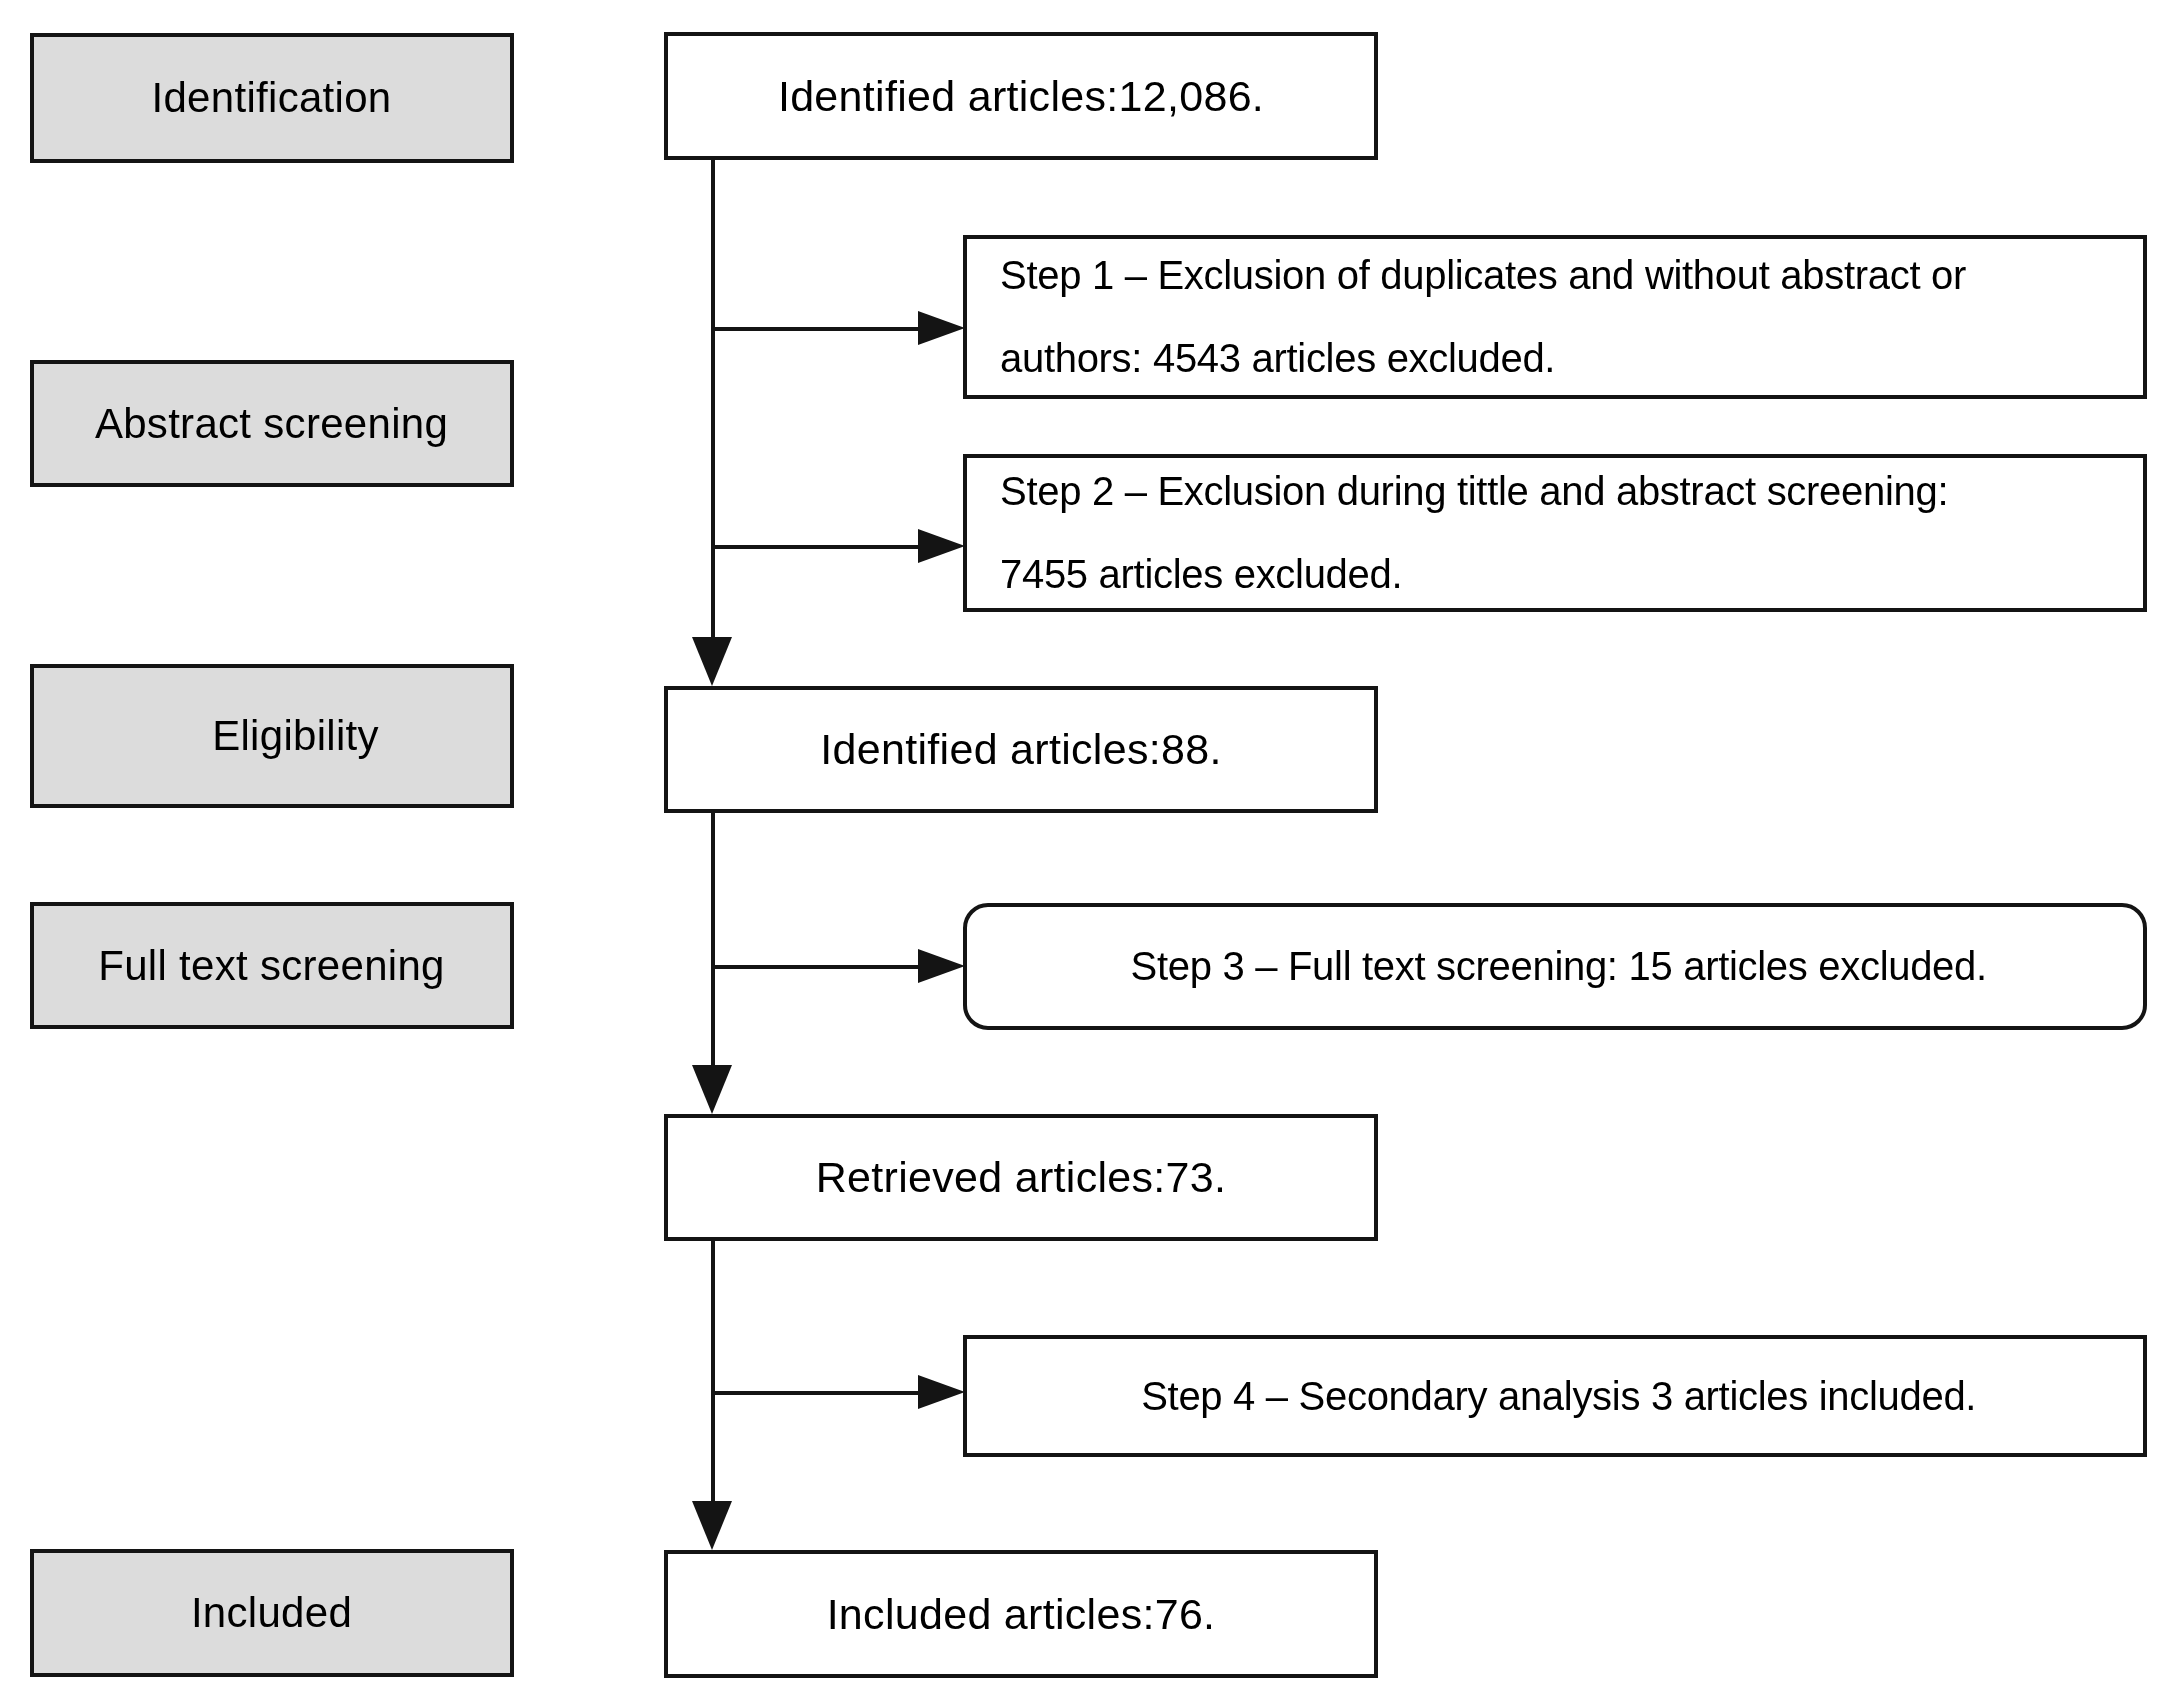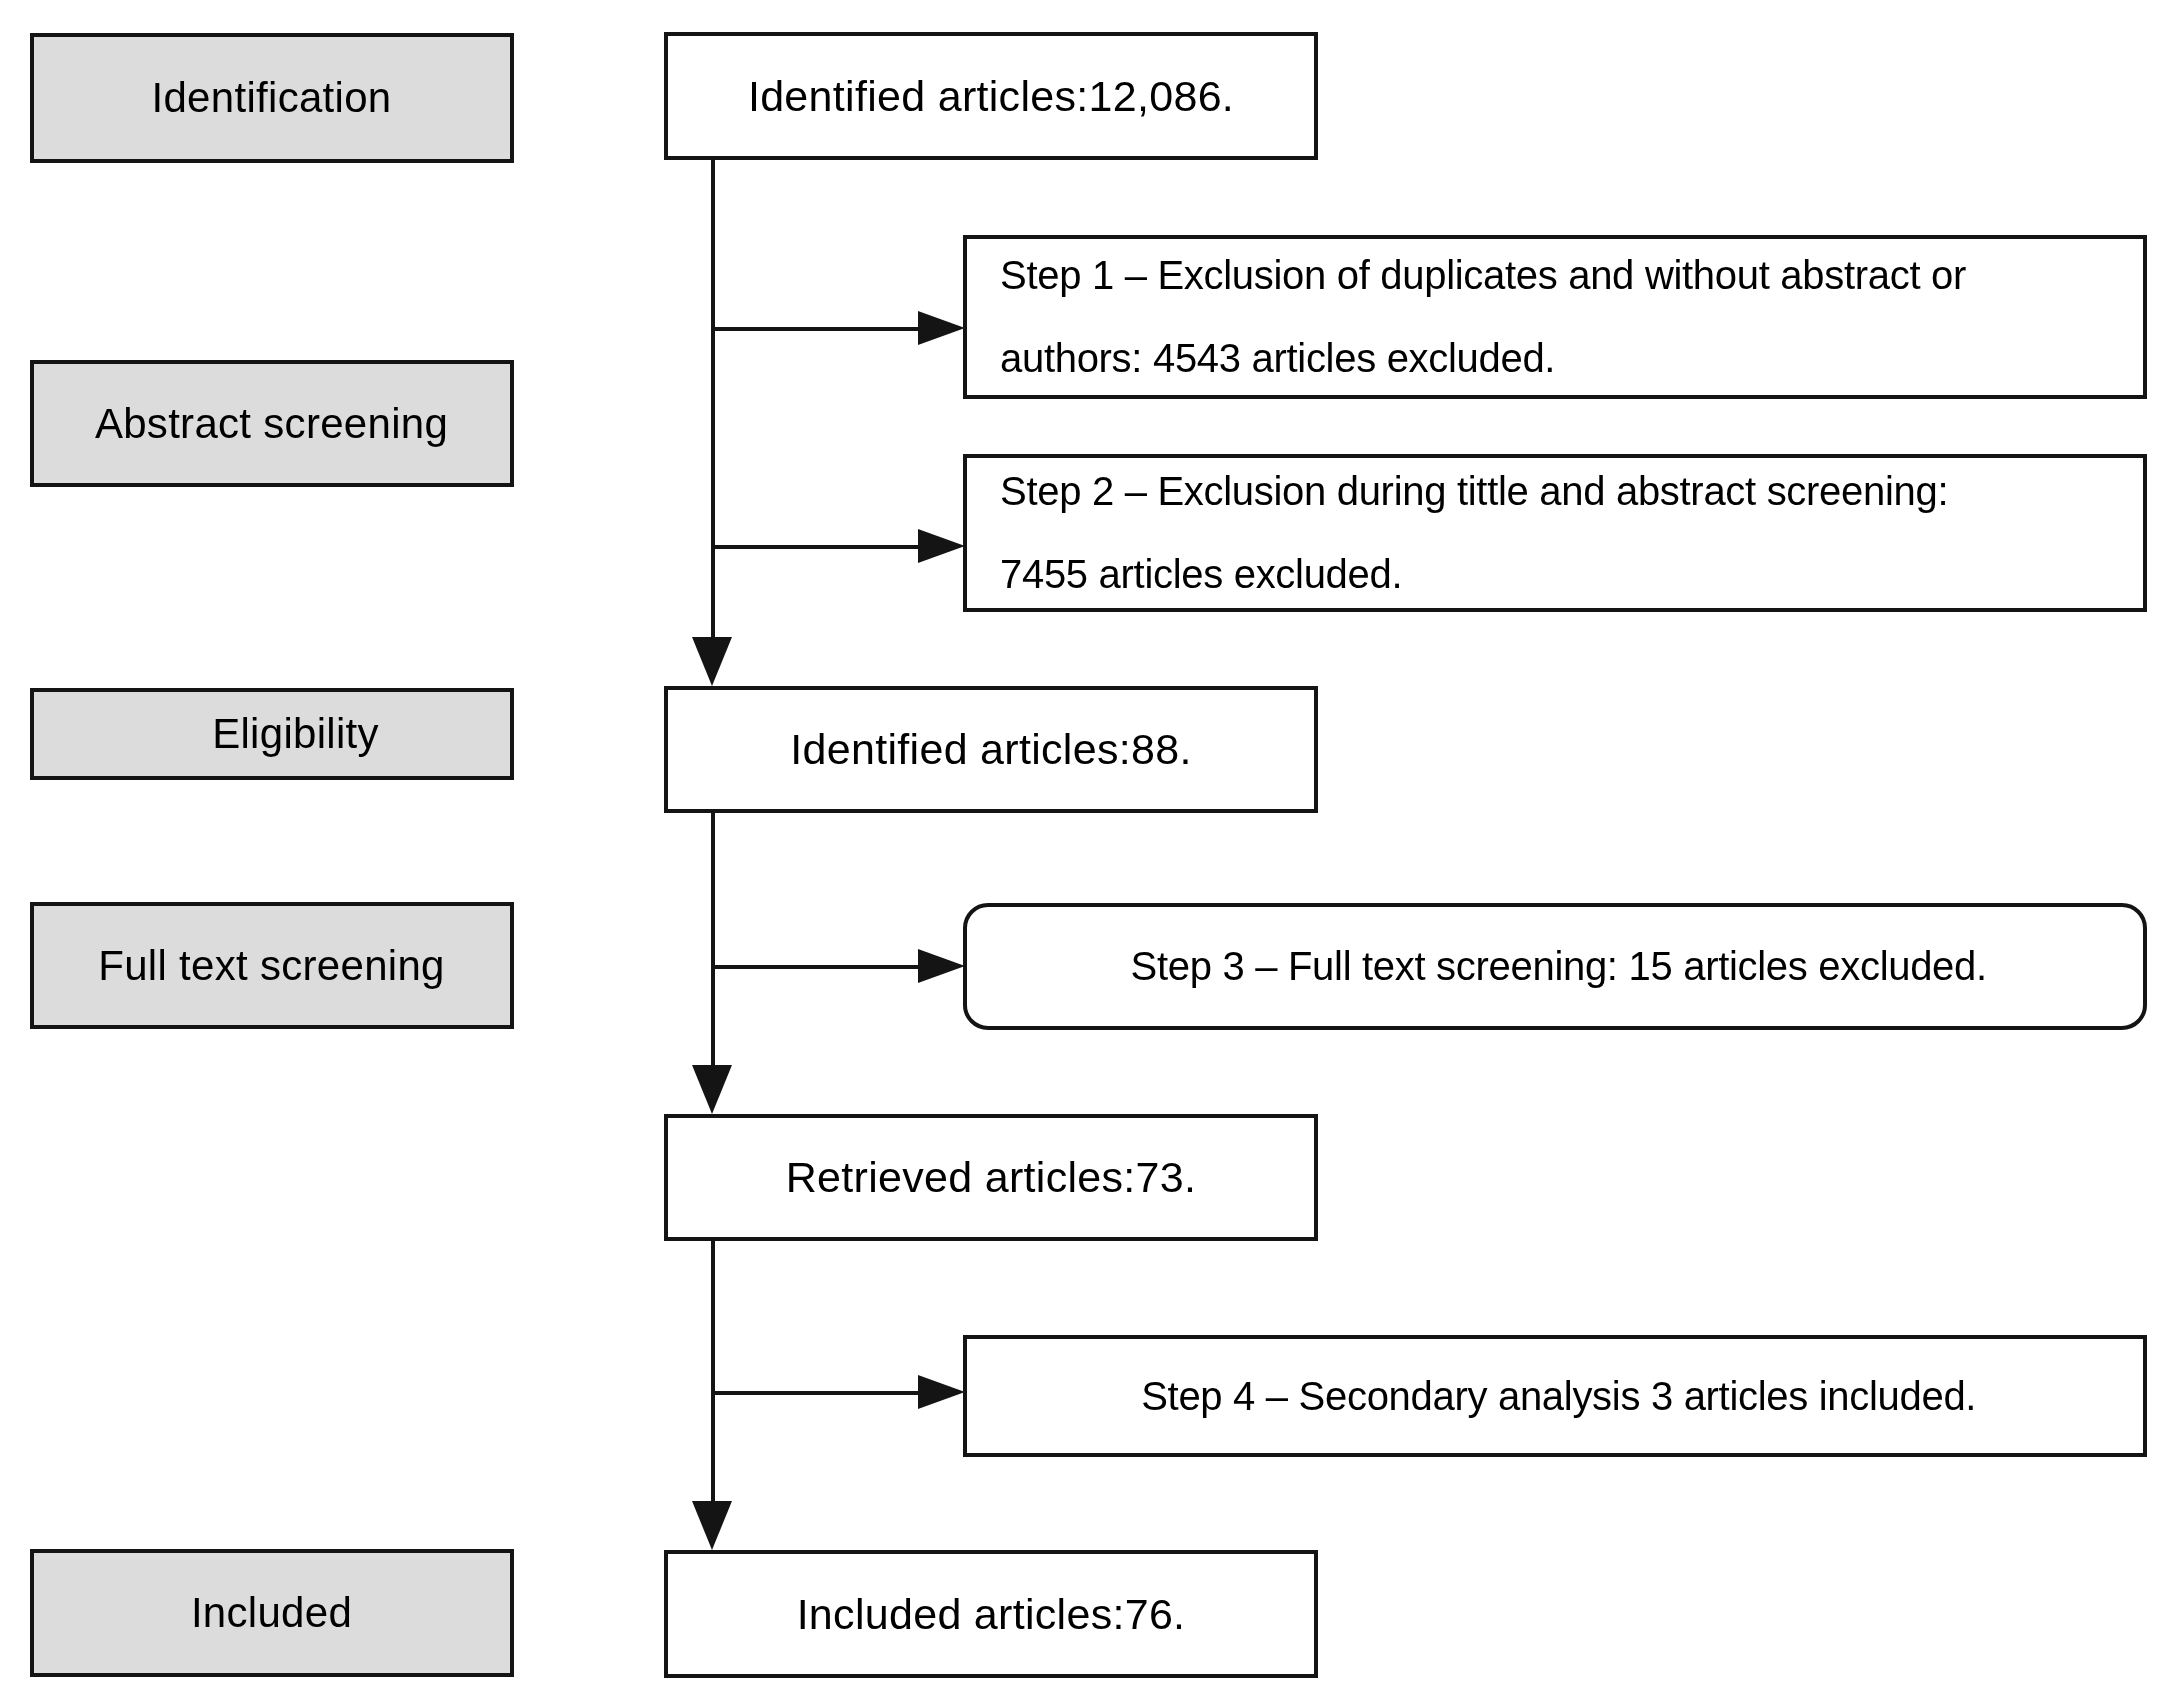--- a/index.html
+++ b/index.html
@@ -26,21 +26,21 @@
   }
   .gray  { background: #dcdcdc; }
   .white { background: #ffffff; }
 
   .stage {
     left: 29.5px; width: 484px;
     font-size: 42px;
     letter-spacing: 0.3px;
   }
   .main {
-    left: 664px; width: 654px;
+    left: 664px; width: 714px;
     font-size: 43px;
     letter-spacing: 0.3px;
     align-items: center;
   }
   .step {
     left: 963px; width: 1184px;
     font-size: 40px;
     letter-spacing: -0.3px;
   }
   .step .step-text {
@@ -82,21 +82,21 @@
 <body>
 
 <div class="canvas">
 
   <div class="box gray stage" style="top:33px;  height:130px;">
     <span>Identification</span>
   </div>
   <div class="box gray stage" style="top:360px; height:127px;">
     <span>Abstract screening</span>
   </div>
-  <div class="box gray stage" style="top:688px; height:92px;padding-left:48px;">
+  <div class="box gray stage" style="top:664px; height:144px;padding-left:48px;">
     <span>Eligibility</span>
   </div>
   <div class="box gray stage" style="top:1549px; height:128px;">
     <span>Included</span>
   </div>
   <div class="box gray stage" style="top:902px; height:127px;">
     <span>Full text screening</span>
   </div>
 
   <div class="box white main" style="top:32px;  height:128px;">

